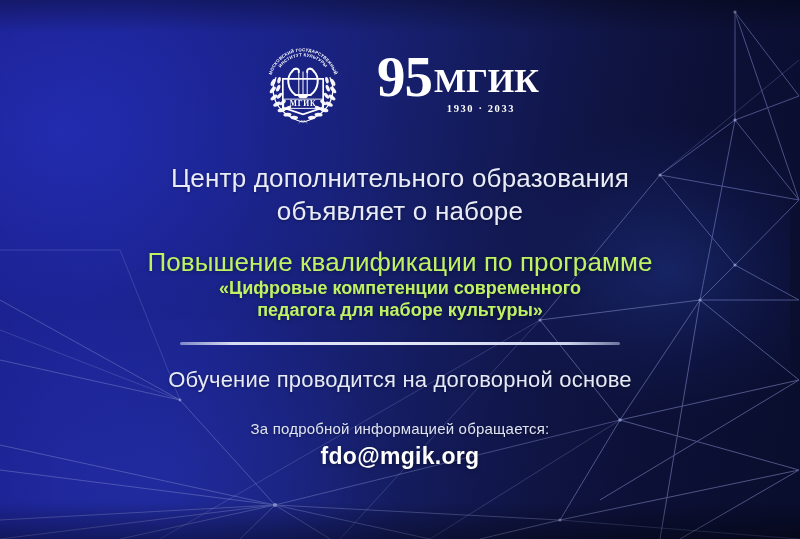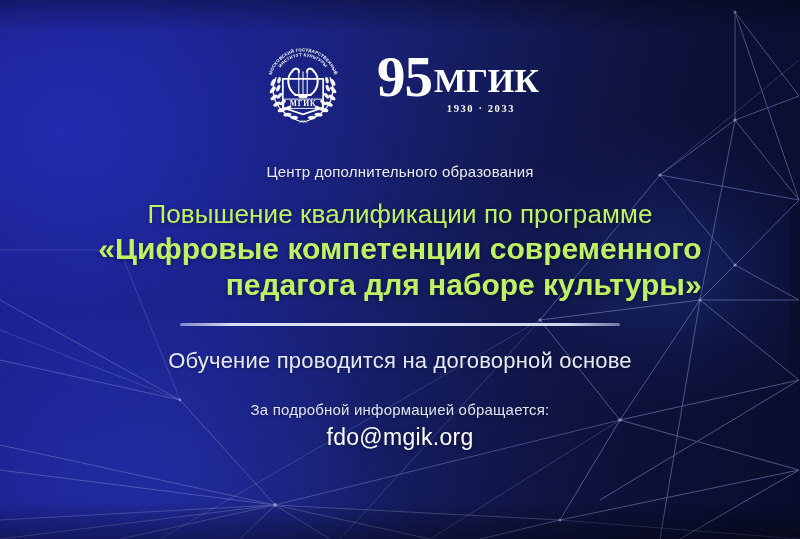--- a/index.html
+++ b/index.html
@@ -116,44 +116,43 @@
     font-weight: 700;
     letter-spacing: 1.6px;
     color: #ffffff;
     margin-top: 3px;
     margin-left: 46px;
   }
 
   .lead {
     margin-top: 36px;
     color: #e9ecf7;
-    font-size: 15px;
+    font-size: 26px;
     font-weight: 400;
     line-height: 1.28;
     letter-spacing: 0.2px;
     text-shadow: 0 1px 3px rgba(0,0,0,0.35);
   }
 
   .headline {
     margin-top: 18px;
     color: #bef264;
     line-height: 1.21;
     text-shadow: 0 1px 4px rgba(0,0,0,0.40);
   }
   .headline-l1 {
     font-size: 26px;
     font-weight: 400;
     letter-spacing: 0.1px;
   }
   .headline-l2,
   .headline-l3 {
-    font-size: 30px;
+    font-size: 18px;
     font-weight: 700;
     letter-spacing: 0px;
-    text-align: right;
   }
 
   .divider {
     margin-top: 20px;
     width: 440px;
     height: 3px;
     background: linear-gradient(90deg, rgba(210,218,245,0.55) 0%, #d7ddf3 12%, #e3e8f8 50%, #cdd5ee 88%, rgba(200,210,240,0.5) 100%);
     border-radius: 2px;
   }
 
@@ -171,21 +170,21 @@
     color: #dfe4f3;
     font-size: 15px;
     font-weight: 400;
     letter-spacing: 0.2px;
     text-shadow: 0 1px 3px rgba(0,0,0,0.35);
   }
   .email {
     margin-top: 6px;
     color: #ffffff;
     font-size: 23px;
-    font-weight: 400;
+    font-weight: 700;
     letter-spacing: 0.3px;
     text-shadow: 0 1px 4px rgba(0,0,0,0.40);
   }
 </style>
 </head>
 <body>
 
 <div class="banner">
 
   <div class="bg-base"></div>
@@ -346,20 +345,21 @@
         <div class="anniv-main">
           <span class="anniv-num">95</span>
           <span class="anniv-abbr">МГИК</span>
         </div>
         <div class="anniv-years">1930 · 2033</div>
       </div>
     </div>
 
     <div class="lead">
       <div>Центр дополнительного образования</div>
+      <div>объявляет о наборе</div>
     </div>
 
     <div class="headline">
       <div class="headline-l1">Повышение квалификации по программе</div>
       <div class="headline-l2">«Цифровые компетенции современного</div>
       <div class="headline-l3">педагога для наборе культуры»</div>
     </div>
 
     <div class="divider"></div>
 

